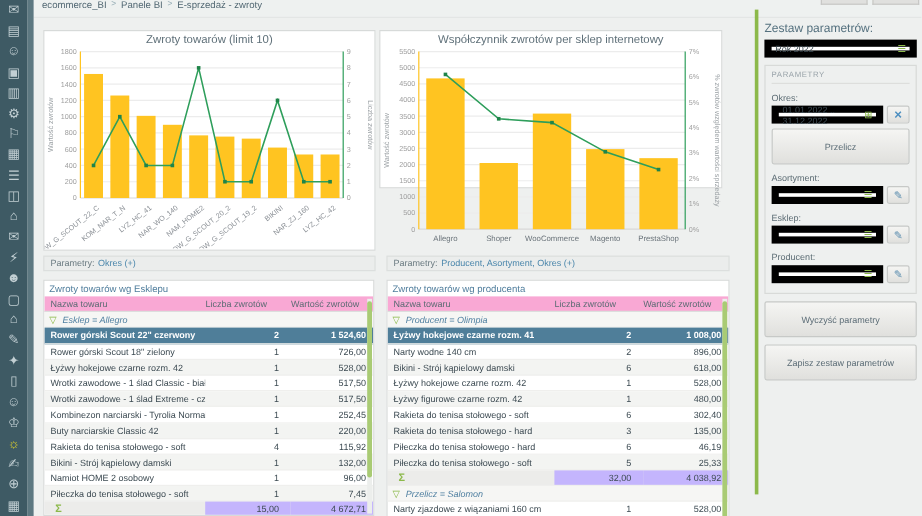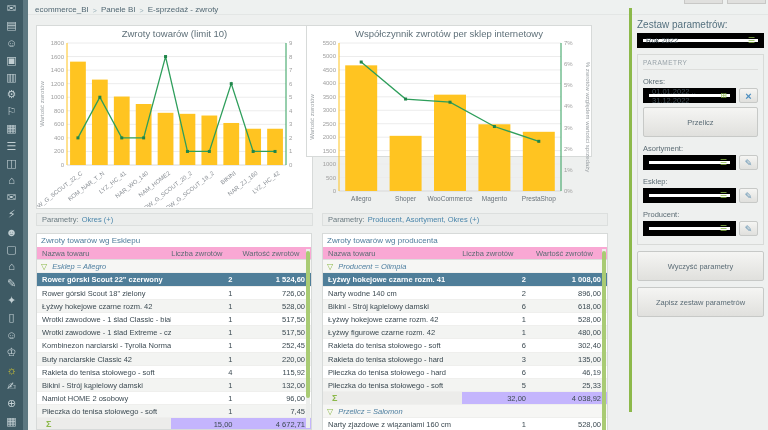--- a/index.html
+++ b/index.html
@@ -5,28 +5,28 @@
   html,body{margin:0;padding:0}
   body{width:768px;height:430px;overflow:hidden;position:relative;background:#eef0ef;
        font-family:"Liberation Sans","DejaVu Sans",sans-serif;-webkit-font-smoothing:antialiased}
   
   .sidebar{position:absolute;left:0;top:0;width:23px;height:430px;background:#3e5a64;z-index:5}
   .sidebar-edge{position:absolute;left:23px;top:0;width:5px;height:430px;background:#5d7881;z-index:5}
   .sbi{height:17.2px;display:flex;align-items:center;justify-content:center;font-size:11px;color:#c2cfd3;cursor:pointer}
   .sbi.on{color:#d9cc2e}
   
   .breadcrumb{position:absolute;left:28px;top:0;right:0;height:14px;background:#eef1f0;border-bottom:1px solid #e3e6e5;
-              display:flex;align-items:flex-end;padding-left:7px;font-size:8px;color:#526873;gap:4px}
+              display:flex;align-items:flex-start;padding-left:7px;font-size:8px;color:#526873;gap:4px}
   .bc-item{cursor:pointer}
   .bc-sep{color:#9ab0b8;font-size:7px}
   
   .panel{position:absolute;background:#fff;border:1px solid #d7dad9;box-sizing:border-box}
   .chart-panel h3{margin:2px 0 0;font-size:9.5px;font-weight:normal;color:#5f7079;text-align:center}
   .cp1{left:36px;top:25px;width:277px;height:184px}
-  .cp2{left:306px;top:25px;width:286px;height:132px}
+  .cp2{left:316px;top:25px;width:286px;height:132px}
   .pstrip{position:absolute;height:13px;background:#ebedec;border:1px solid #dcdfde;box-sizing:border-box;
           display:flex;align-items:center;padding-left:5px;font-size:7.5px;gap:3px}
   .ps1{left:36px;top:213px;width:277px}
   .ps2{left:322px;top:213px;width:286px}
   .plabel{color:#6a7a80}
   .pval{color:#4a86ab;cursor:pointer}
   
   .tp1{left:36px;top:233px;width:276px;height:197px;overflow:hidden}
   .tp2{left:322px;top:233px;width:286px;height:244px;overflow:hidden}
   .table-panel h4{margin:2px 0 2px 4px;font-size:8px;font-weight:normal;color:#4f7d9c}

